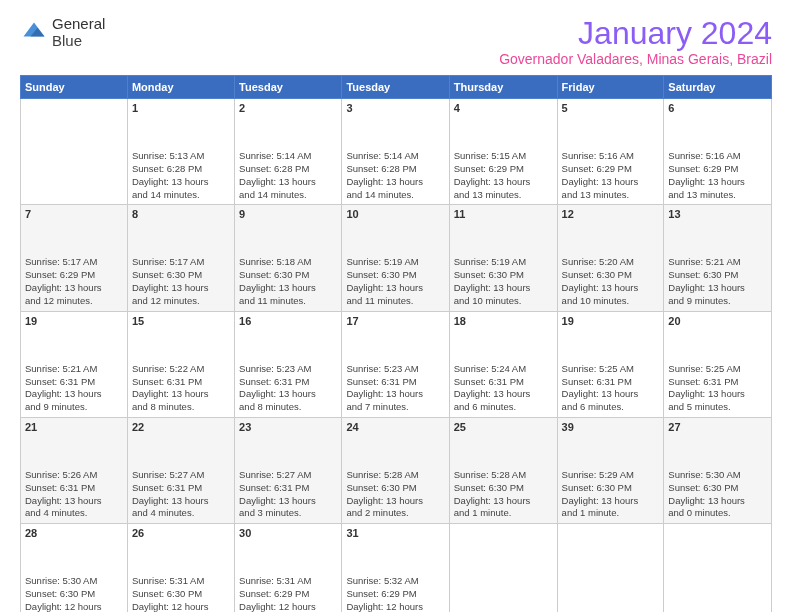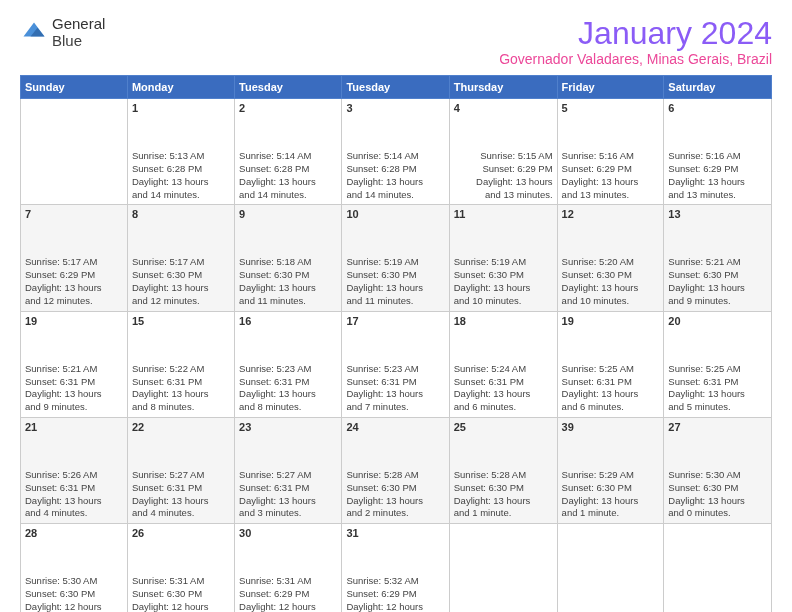--- a/index.html
+++ b/index.html
@@ -162,21 +162,21 @@
           </td>
           <td>
             <span class="day-num">3</span>
             <div class="day-info" style="white-space: pre-line;">Sunrise: 5:14 AM
 Sunset: 6:28 PM
 Daylight: 13 hours
 and 14 minutes.</div>
           </td>
           <td>
             <span class="day-num">4</span>
-            <div class="day-info" style="white-space: pre-line; text-align: right;">Sunrise: 5:15 AM
+            <div class="day-info" style="white-space: pre-line;">Sunrise: 5:15 AM
 Sunset: 6:29 PM
 Daylight: 13 hours
 and 13 minutes.</div>
           </td>
           <td>
             <span class="day-num">5</span>
             <div class="day-info" style="white-space: pre-line;">Sunrise: 5:16 AM
 Sunset: 6:29 PM
 Daylight: 13 hours
 and 13 minutes.</div>

